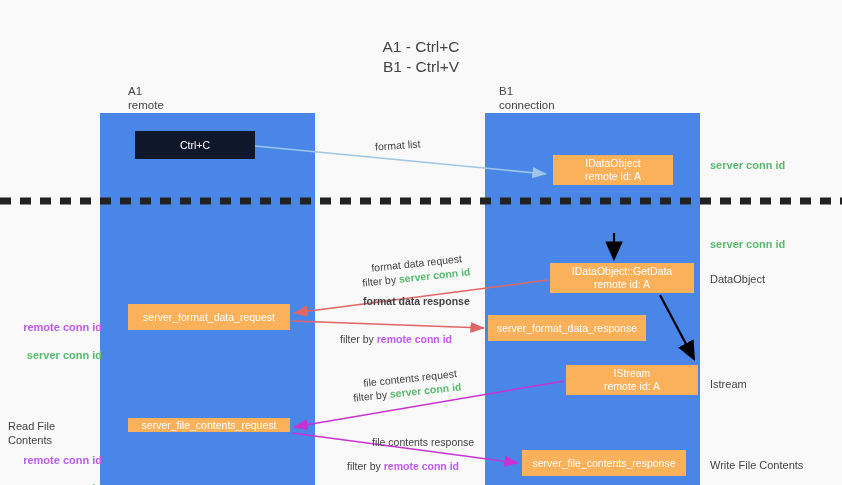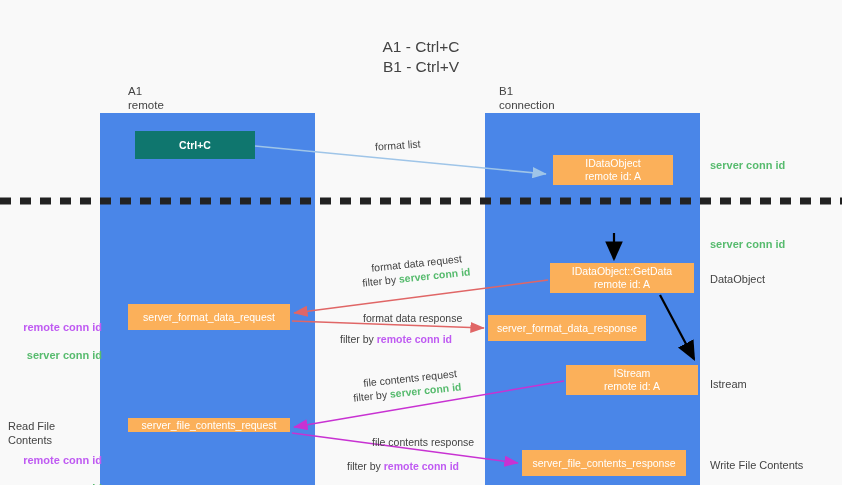--- a/index.html
+++ b/index.html
@@ -26,21 +26,21 @@
     color:#434343;white-space:pre-line;
   }
   .col-head-a{left:128px;top:57px;width:160px;}
   .col-head-b{left:499px;top:57px;width:160px;}
 
   .box{
     position:absolute;display:flex;align-items:center;justify-content:center;
     text-align:center;color:#ffffff;font-size:10.5px;line-height:13px;
     box-sizing:border-box;white-space:pre-line;padding:2px 4px;
   }
-  .grn{background:#0f766e;font-weight:bold;}
+  .grn{background:#0f172a;}
   .org{background:#fbb05a;}
 
   .b-ctrlc{left:135px;top:104px;width:120px;height:28px;}
   .b-idobj{left:553px;top:128px;width:120px;height:30px;}
   .b-ctrlv{left:553px;top:180px;width:120px;height:26px;}
   .b-getdata{left:550px;top:236px;width:144px;height:30px;}
   .b-istream{left:566px;top:338px;width:132px;height:30px;}
   .b-fdreq{left:128px;top:277px;width:162px;height:26px;}
   .b-fdresp{left:488px;top:288px;width:158px;height:26px;}
   .b-fcreq{left:128px;top:391px;width:162px;height:14px;}
@@ -63,21 +63,21 @@
   .l-readfile{left:8px;top:392px;width:94px;text-align:left;}
   .l-ids2{left:10px;top:412px;width:92px;text-align:right;}
 
   .flowlab{
     position:absolute;font-size:10.5px;line-height:14px;color:#434343;
     white-space:nowrap;
   }
   .fl-formatlist{left:375px;top:111px;transform:rotate(-4deg);}
   .fl-fdreq{left:371px;top:229px;transform:rotate(-6deg);}
   .fl-fdreq2{left:362px;top:243px;transform:rotate(-6deg);}
-  .fl-fdresp{left:363px;top:284px;}
+  .fl-fdresp{left:363px;top:267px;font-weight:bold;}
   .fl-fdresp2{left:340px;top:305px;}
   .fl-fcreq{left:363px;top:344px;transform:rotate(-6deg);}
   .fl-fcreq2{left:353px;top:358px;transform:rotate(-6deg);}
   .fl-fcresp{left:372px;top:408px;}
   .fl-fcresp2{left:347px;top:432px;}
 </style>
 </head>
 <body>
 
 <div class="stage">

